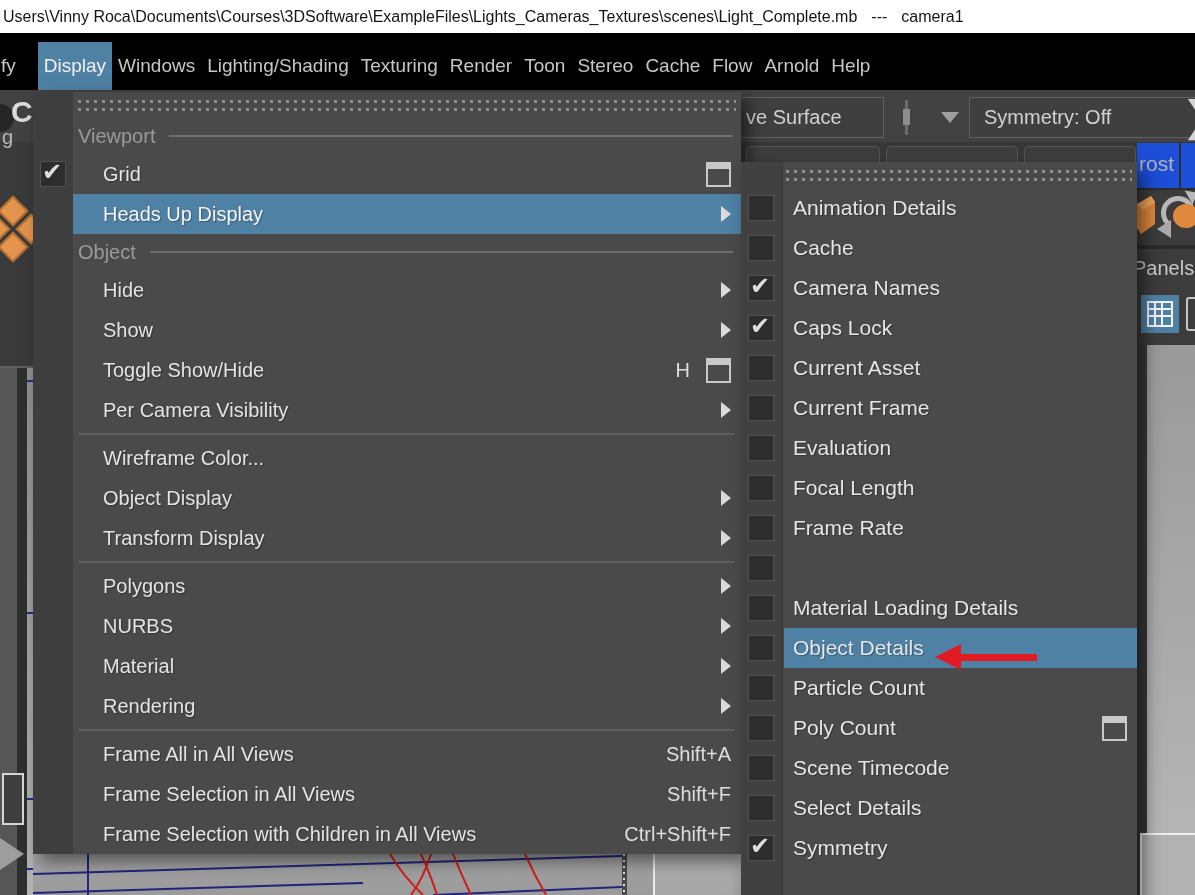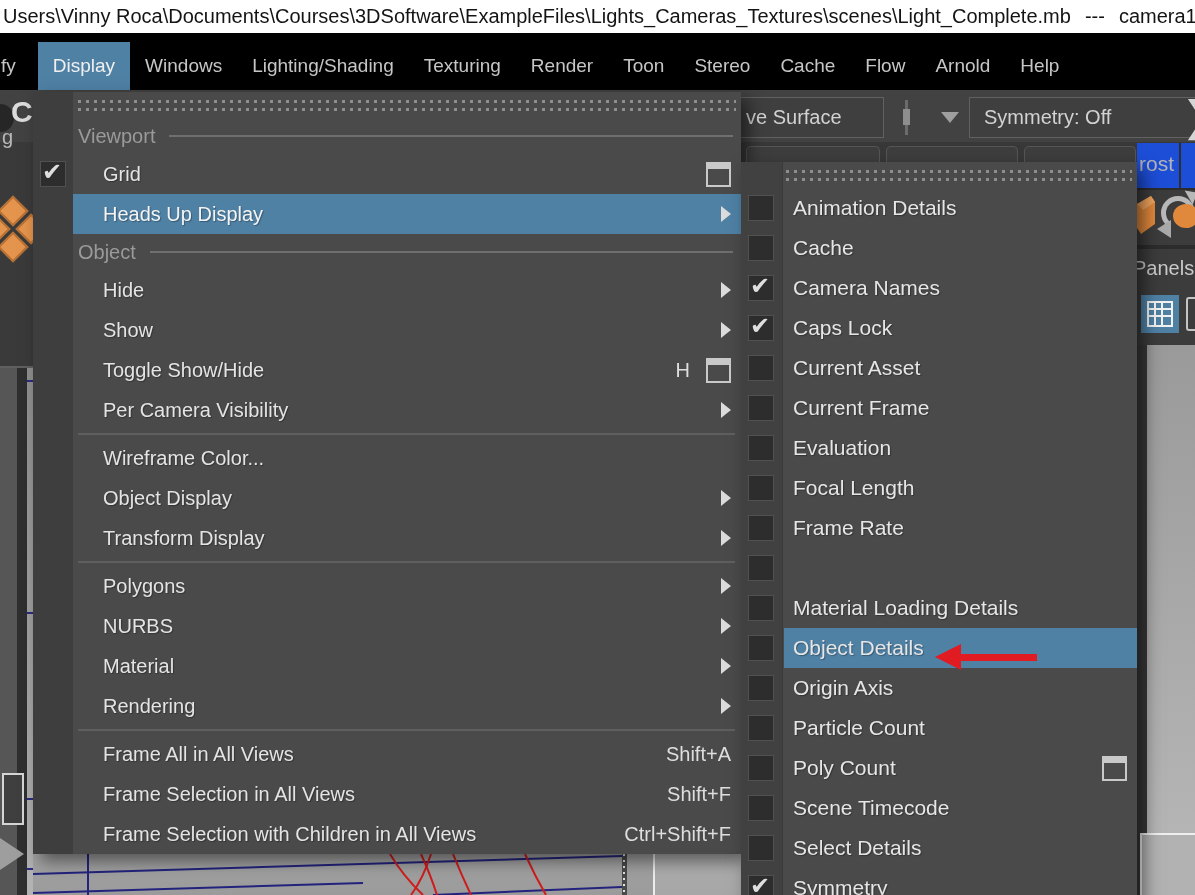--- a/index.html
+++ b/index.html
@@ -2,28 +2,28 @@
 <html><head>
 <meta charset="utf-8">
 <style>
   html,body{margin:0;padding:0;background:#222;}
   #stage{position:relative;width:1195px;height:895px;overflow:hidden;
          font-family:"Liberation Sans",sans-serif;background:#3b3b3b;}
   #stage *{box-sizing:border-box;}
 
   
   .titlebar{position:absolute;left:0;top:0;width:1195px;height:33px;background:#ffffff;
-            color:#141414;font-size:20px;display:flex;align-items:center;white-space:nowrap;overflow:hidden;}
+            color:#141414;font-size:16px;display:flex;align-items:center;white-space:nowrap;overflow:hidden;}
   .titlebar .path{margin-left:3px;}
   .titlebar .dashes{margin:0 14px;}
 
   
   .menubar{position:absolute;left:0;top:33px;width:1195px;height:57px;background:#000000;
            display:flex;align-items:flex-end;color:#c6c6c6;font-size:19px;}
-  .mb-item{height:48px;line-height:48px;padding:0 15px;cursor:default;}
+  .mb-item{height:48px;line-height:48px;padding:0 6px;cursor:default;}
   .mb-item.partial{padding:0 22px 0 1px;}
   .mb-item.active{background:#4f81a5;color:#f0f0f0;}
 
   
   .toolbar-band{position:absolute;left:0;top:90px;width:1195px;height:52px;background:#424242;}
   .tb-circle{position:absolute;left:-14px;top:14px;width:28px;height:28px;border-radius:50%;background:#262626;}
   .tb-c-glyph{position:absolute;left:11px;top:5px;font-size:30px;font-weight:bold;color:#dcdcdc;}
   .field-box{position:absolute;top:7px;height:41px;background:#3f3f3f;border:1px solid #616161;
              color:#d2d2d2;font-size:20px;line-height:39px;white-space:nowrap;overflow:hidden;}
   .field-live{left:741px;width:143px;border-left:none;padding-left:5px;}
@@ -456,26 +456,20 @@
         </div>
         <div class="s-row hl">
           <span class="check-box"></span>
           <div class="s-body">
             <span class="s-label">Object Details</span>
           </div>
         </div>
         <div class="s-row">
           <span class="check-box"></span>
           <div class="s-body">
-            <span class="s-label">Origin Axis</span>
-          </div>
-        </div>
-        <div class="s-row">
-          <span class="check-box"></span>
-          <div class="s-body">
             <span class="s-label">Particle Count</span>
           </div>
         </div>
         <div class="s-row">
           <span class="check-box"></span>
           <div class="s-body">
             <span class="s-label">Poly Count</span>
             <span class="m-right">
               <span class="opt-box"></span>
             </span>

